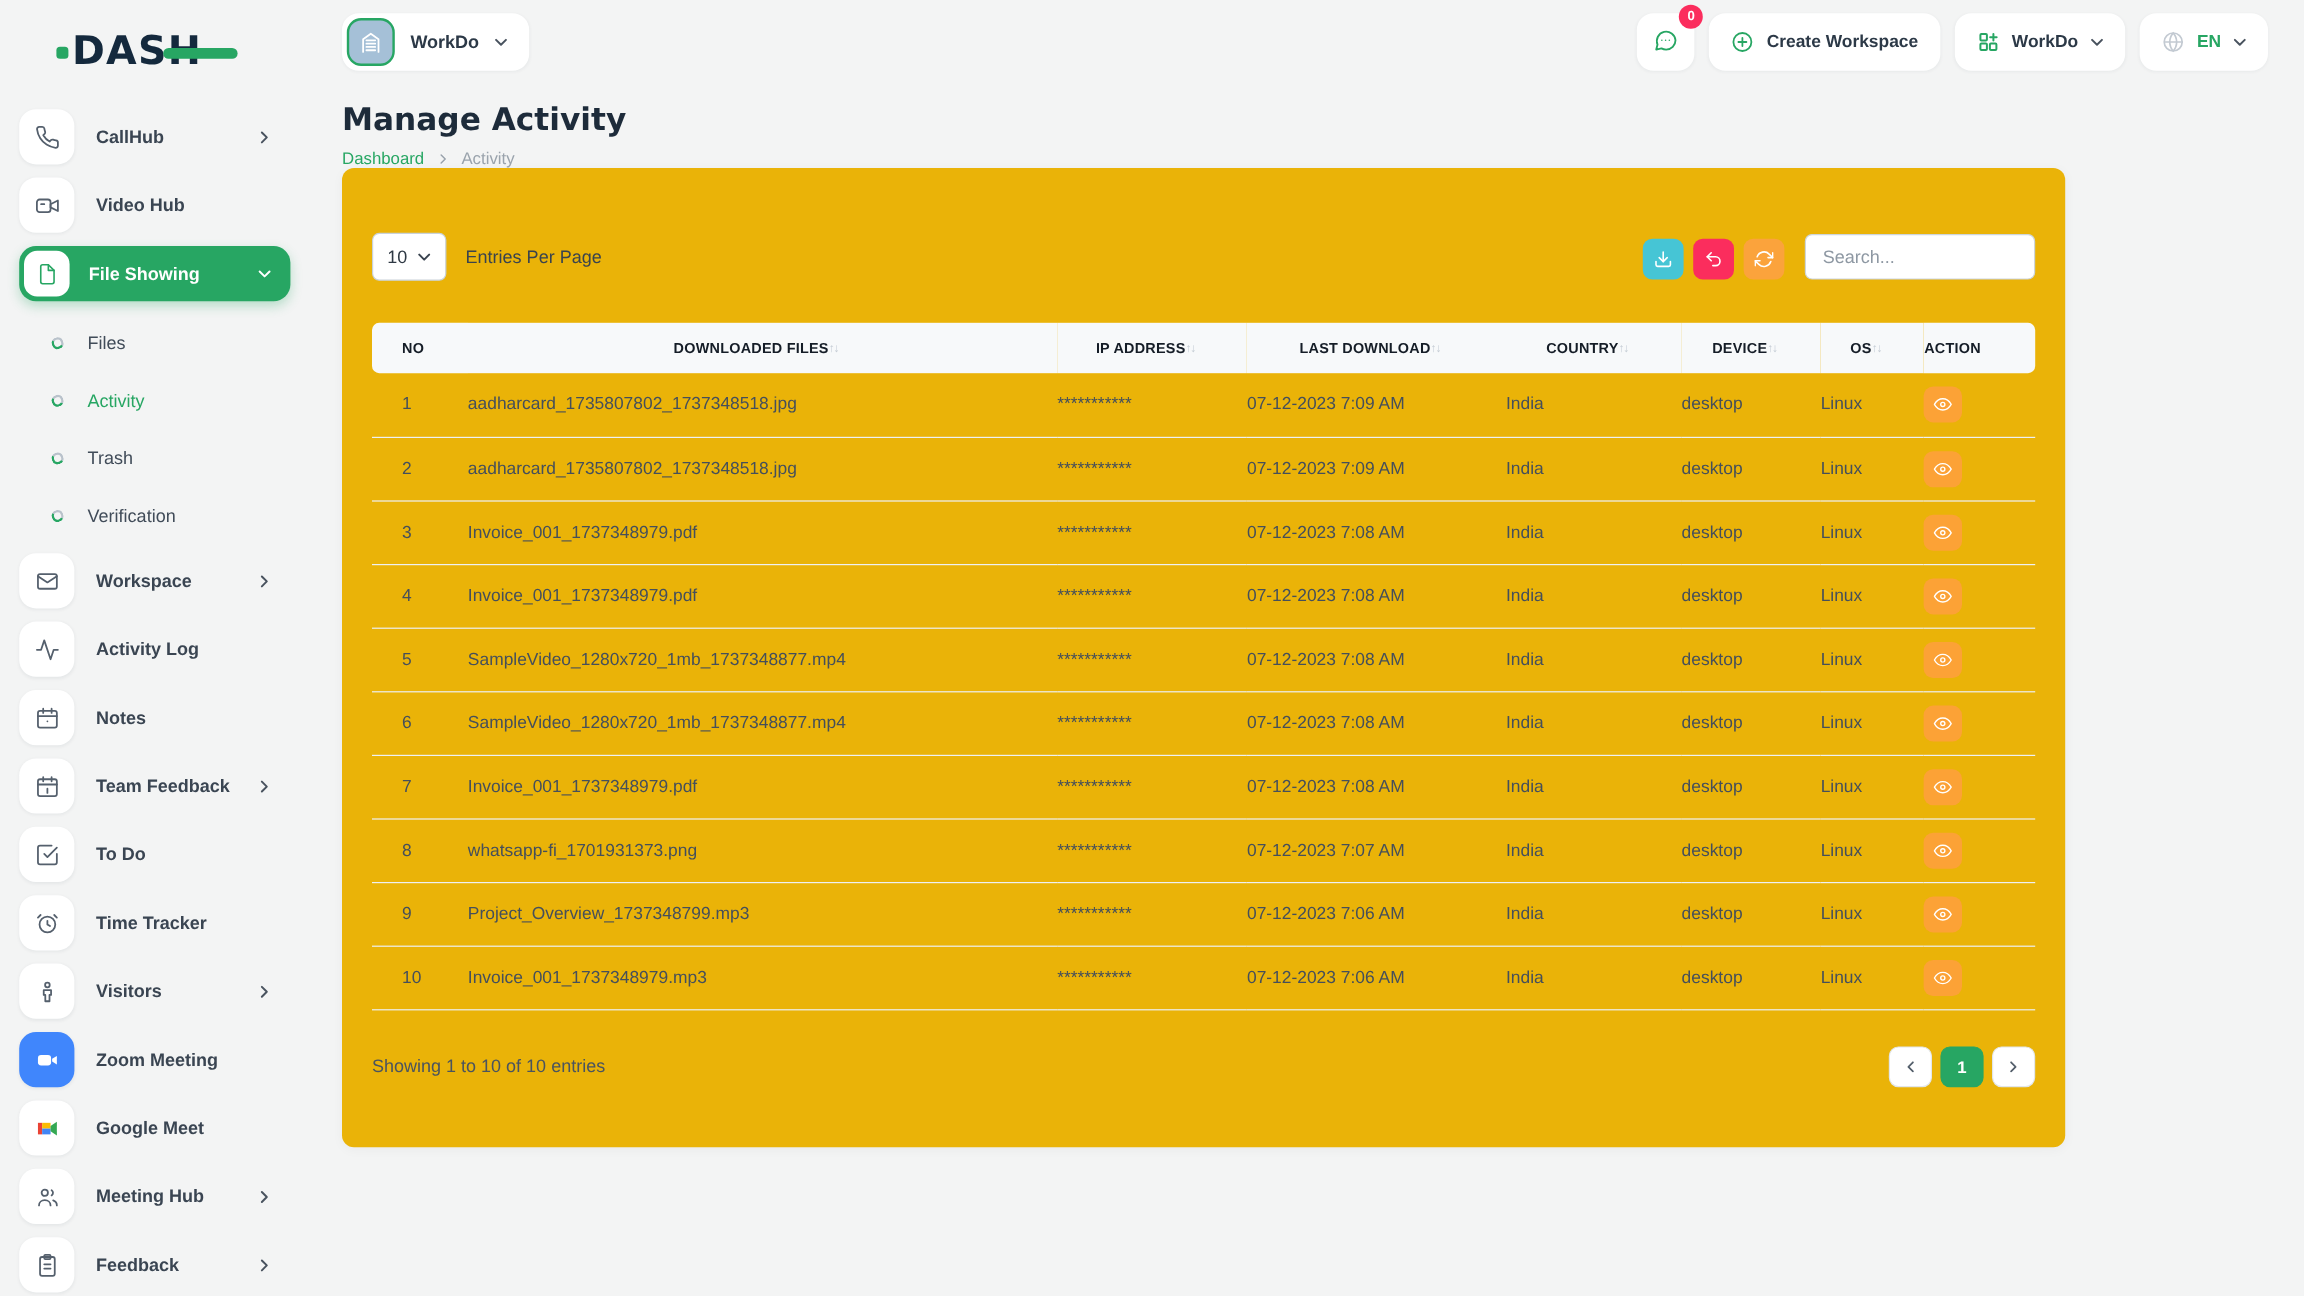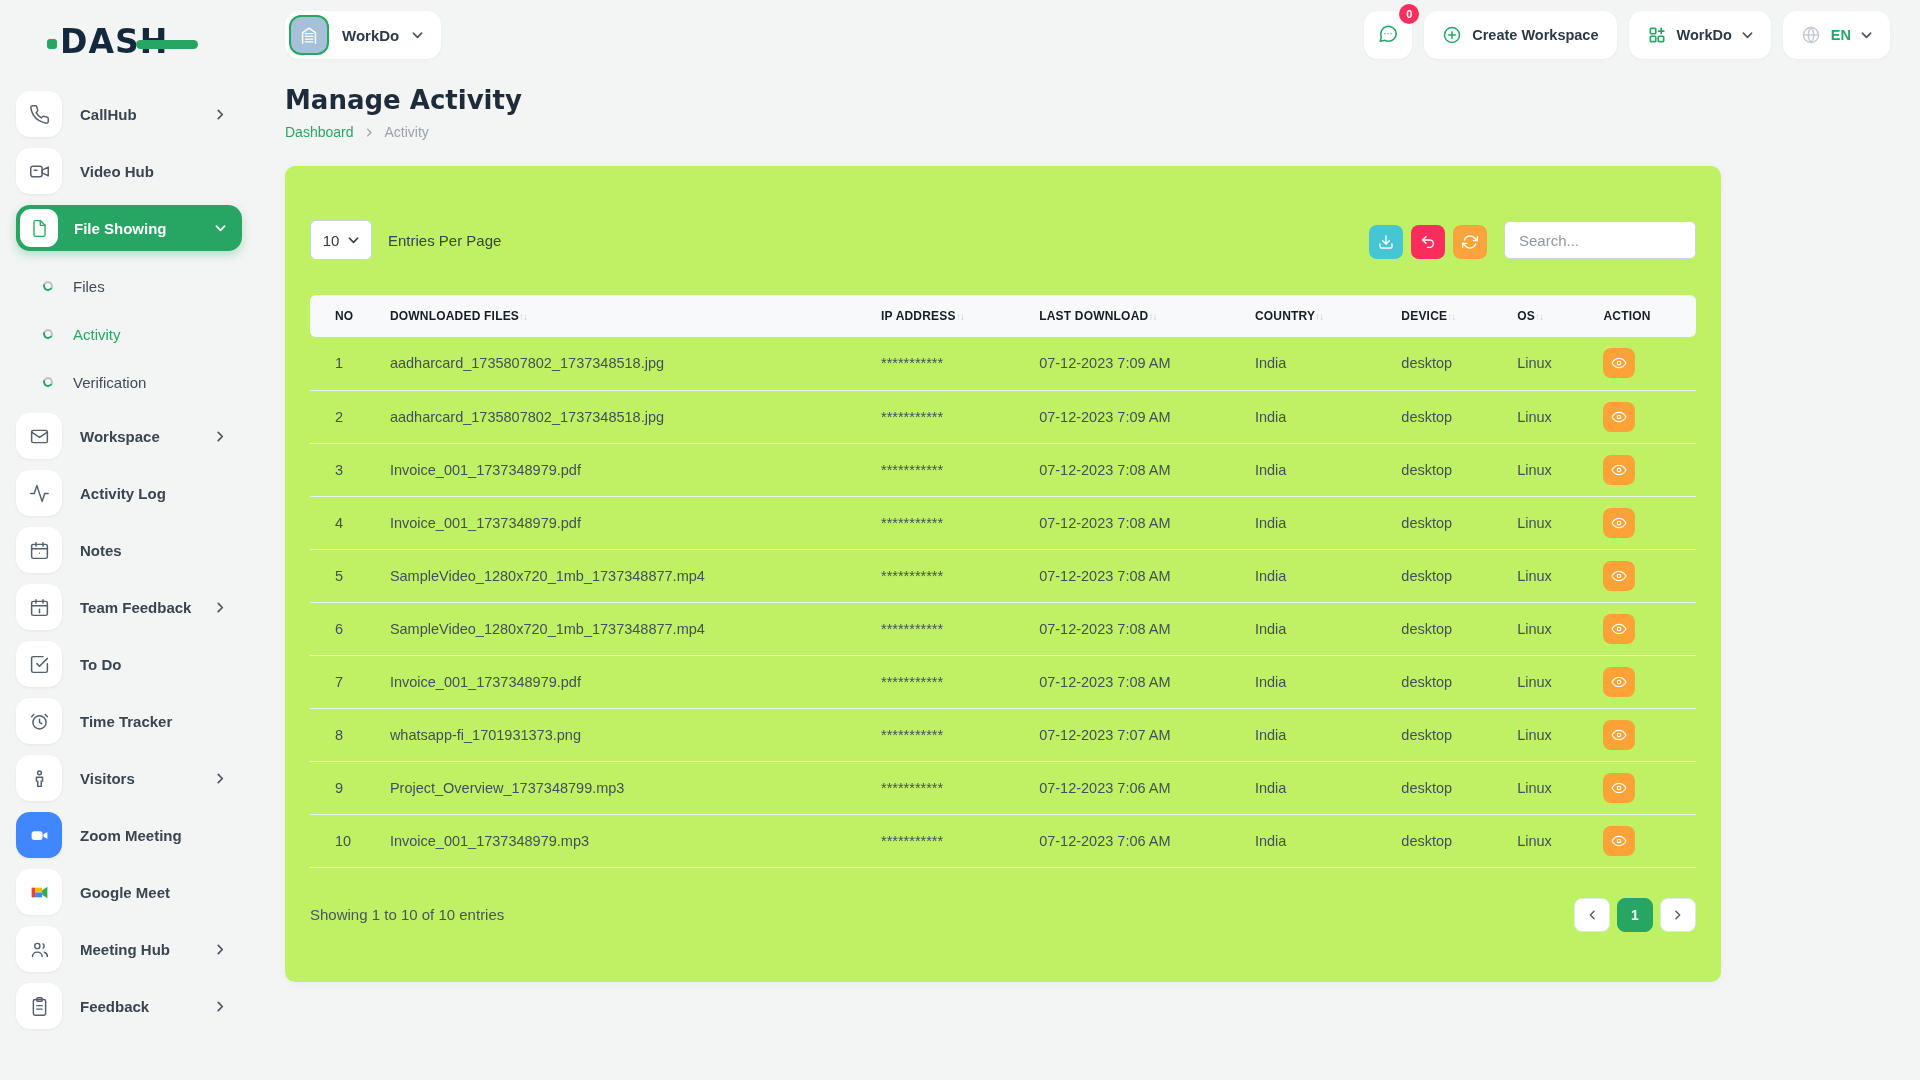--- a/index.html
+++ b/index.html
@@ -47,38 +47,38 @@
   .pill-btn svg.dd{width:11px;height:11px;color:#49535f}
   .lang-en{color:#27a663;font-weight:700}
   
   .main{position:absolute;left:285px;top:70px;width:1436px}
   .page-title{font-size:26px;font-weight:700;color:#1d2b3a;margin-top:15px;font-family:"DejaVu Sans",sans-serif}
   .breadcrumb{display:flex;align-items:center;gap:11px;font-size:14px;margin-top:9px}
   .crumb-link{color:#27a663;cursor:pointer}
   .crumb-sep{color:#98a1ab;display:flex}
   .crumb-sep svg{width:9px;height:9px}
   .crumb-current{color:#9aa3ac}
-  .card{margin-top:26px;background:#bef264;border-radius:10px;box-shadow:0 2px 10px rgba(16,24,40,.04);padding:54px 25px 30px;min-height:816px}
+  .card{background:#eab308;border-radius:10px;box-shadow:0 2px 10px rgba(16,24,40,.04);padding:54px 25px 30px;min-height:816px}
   .controls{display:flex;align-items:center}
   .select-box{width:62px;height:40px;border:1px solid #c9d2d9;border-radius:6px;display:flex;align-items:center;justify-content:center;gap:9px;font-size:15px;color:#2f3944;background:#fff;cursor:pointer}
   .select-box svg{width:11px;height:11px;color:#3a4450}
   .entries-label{margin-left:16px;font-size:15px;color:#39434e;font-weight:500}
   .controls-right{margin-left:auto;display:flex;align-items:flex-end}
   .sq-btn{width:34px;height:34px;border-radius:8px;border:none;color:#fff;display:flex;align-items:center;justify-content:center;cursor:pointer;margin-left:8px}
   .sq-btn svg{width:16px;height:16px}
   .btn-download{background:#46c5d5}
   .btn-undo{background:#fb2d5d}
   .btn-refresh{background:#fba33c}
   .search-input{width:192px;height:38px;margin-left:17px;border:1px solid #cdd5db;border-radius:6px;padding:0 14px;font-size:15px;color:#39434e;outline:none;background:#fff;font-family:inherit}
   .search-input::placeholder{color:#8e98a3}
   table{width:100%;border-collapse:collapse;margin-top:35px}
   thead th{background:#f7f9fa;height:42px;text-align:left;font-size:12px;font-weight:700;color:#151d27;letter-spacing:.2px;padding:0}
   thead th:first-child{border-radius:6px 0 0 6px;padding-left:25px}
   thead th:last-child{border-radius:0 6px 6px 0}
-  .th-inner{display:flex;align-items:center;justify-content:flex-start;padding-right:11px}
+  .th-inner{display:flex;align-items:center;justify-content:center;padding-right:11px}
   .sort{color:#c4ccd4;font-size:10px;letter-spacing:-1px;font-weight:400}
   .sort::before{content:"\2191\2193"}
   tbody td{height:53px;font-size:14.5px;color:#454f5b;padding:0}
   tbody tr{border-bottom:1px solid #eef1f3}
   tbody td:first-child{padding-left:25px}
   .eye-btn{width:32px;height:30px;border-radius:8px;background:#fca236;border:none;color:#fff;display:flex;align-items:center;justify-content:center;cursor:pointer}
   .eye-btn svg{width:16px;height:16px}
   .table-footer{display:flex;align-items:center;justify-content:space-between;margin-top:30px}
   .showing{font-size:15px;color:#4a545f}
   .pagination{display:flex;gap:7px}
@@ -132,20 +132,24 @@
         </span>
       </div>
       <div class="sub-wrap">
         <div class="side-sub">
           <span class="bullet"></span>
           <span>Files</span>
         </div>
         <div class="side-sub active">
           <span class="bullet"></span>
           <span>Activity</span>
+        </div>
+        <div class="side-sub">
+          <span class="bullet"></span>
+          <span>Trash</span>
         </div>
         <div class="side-sub">
           <span class="bullet"></span>
           <span>Verification</span>
         </div>
       </div>
       <div class="side-item">
         <span class="tile">
           <svg viewBox="0 0 24 24" fill="none" stroke="currentColor" stroke-width="1.7" stroke-linecap="round" stroke-linejoin="round">
             <rect x="3" y="5" width="18" height="14" rx="2"></rect>

